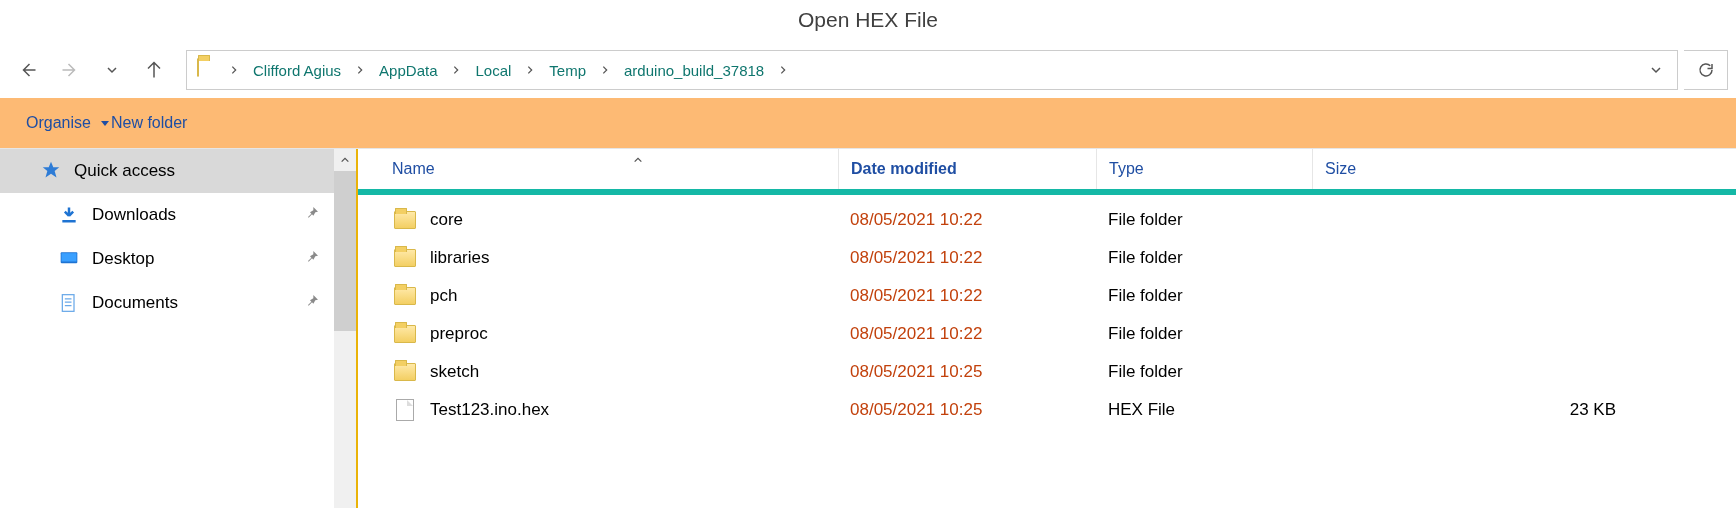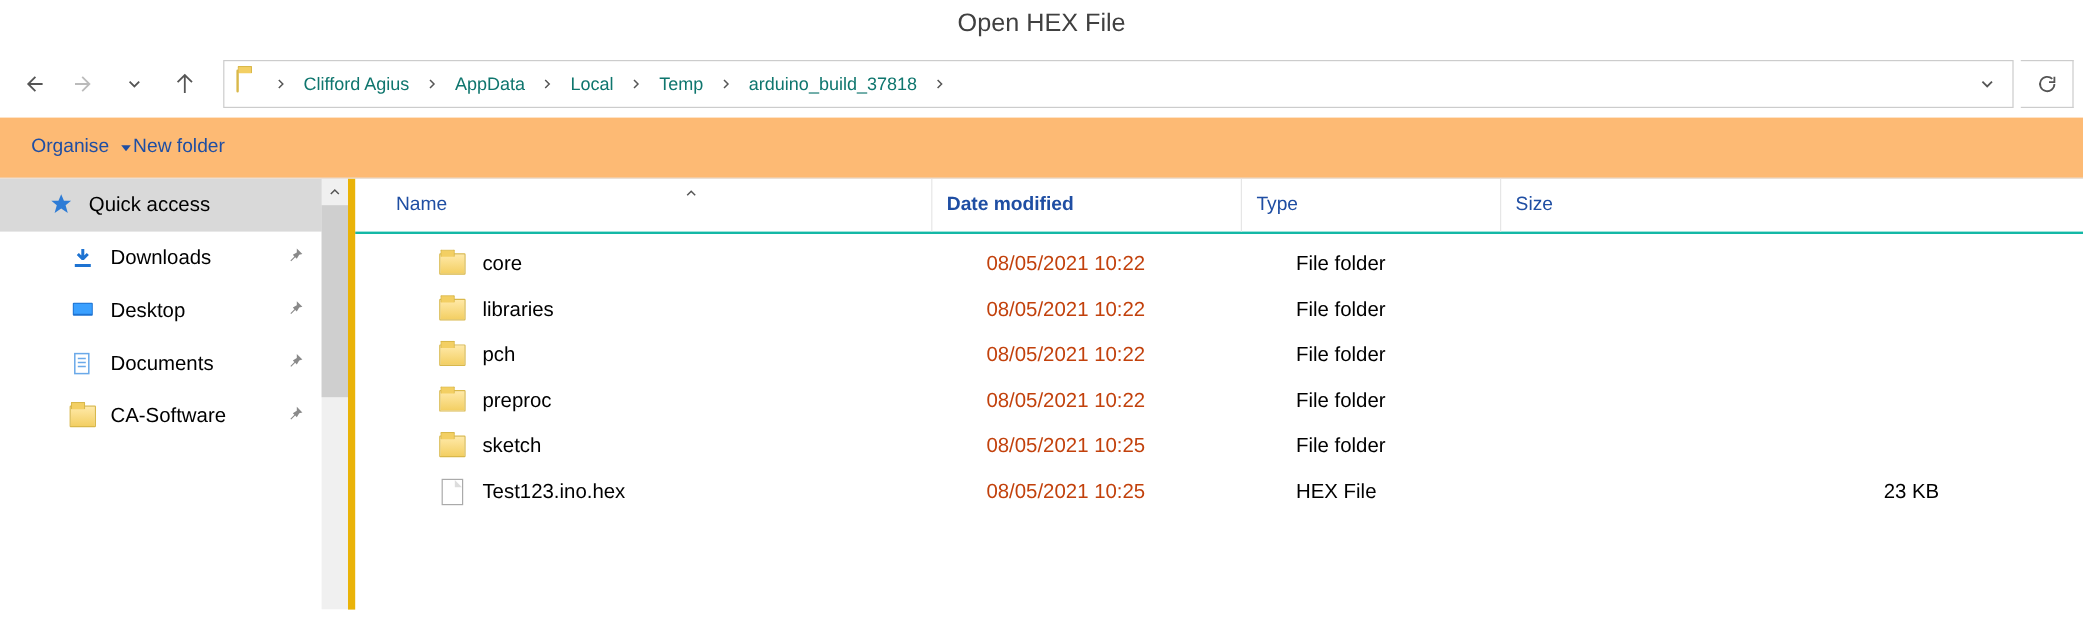--- a/index.html
+++ b/index.html
@@ -87,23 +87,23 @@
       border-bottom: 1px solid #e6e6e6;
       background:#fdba74;
     }
     .toolbar-item { display:flex; align-items:center; gap:8px; color:#1f4ea3; font-size:16px; }
     .toolbar-item svg { width:12px; height:12px; }
     .newfolder { color:#1f4ea3; font-size:16px; }
 
     .body-split { display:flex; height: calc(529px - 170px); }
 
     .sidebar {
-      width: 296px;
+      width: 358px;
       position: relative;
-      border-right: 6px solid #eab308;
+      border-right: 2px solid #eab308;
       overflow: hidden;
     }
     .sb-scroll-up {
       position:absolute; top:0; right:0; width:22px; height:22px;
       display:flex; align-items:center; justify-content:center;
       color:#555; background:#f0f0f0;
     }
     .sb-scroll-track {
       position:absolute; top:22px; right:0; width:22px; bottom:0;
       background:#f0f0f0;
@@ -128,40 +128,39 @@
       margin-left:auto; margin-right: 36px;
       color:#8a8a8a;
     }
     .sb-row .icon { width:22px; height:22px; display:flex; align-items:center; justify-content:center; }
     .sb-sub { padding-left: 58px; }
 
     .main { flex:1; display:flex; flex-direction:column; }
     .col-headers {
       display:flex; align-items:center;
       height: 46px;
-      border-bottom: 2px solid #14b8a6;
+      border-bottom: 6px solid #14b8a6;
       color:#1f4ea3;
       font-size:16px;
     }
     .col-name { width: 480px; padding-left: 34px; display:flex; align-items:center; gap:4px;}
     .col-date { width: 258px; padding-left: 12px; border-left:1px solid #e6e6e6; height:100%; display:flex; align-items:center;font-weight:bold;}
     .col-type { width: 216px; padding-left: 12px; border-left:1px solid #e6e6e6; height:100%; display:flex; align-items:center;}
     .col-size { flex:1; padding-left: 12px; border-left:1px solid #e6e6e6; height:100%; display:flex; align-items:center;}
     .sort-caret { color:#555; }
     .sort-caret svg { width:10px; height:10px; }
     .col-name .sort-wrap { position:relative; flex:1; display:flex; justify-content:center; }
     .col-name .sort-wrap .sort-caret { position:absolute; top:-18px; }
 
     .file-list { padding-top: 6px; }
     .file-row {
       display:flex; align-items:center;
       height: 38px;
       font-size:17px;
       color:#000;
-      padding-left:34px;
     }
     .file-row .c-name { width:480px; padding-left: 36px; display:flex; align-items:center; gap:14px; }
     .file-row .c-date { width:258px; padding-left: 12px; color:#c2410c;}
     .file-row .c-type { width:216px; padding-left: 12px; }
     .file-row .c-size { flex:1; padding-left: 12px; text-align:left; padding-right: 40px;}
     .file-row .c-size.num { text-align:right; padding-right:120px; }
     .file-row .icon { width:22px; height:22px; display:flex; align-items:center; justify-content:center; }
 
     
     .folder-mini {
@@ -334,31 +333,20 @@
         </span>
         <span>Documents</span>
         <span class="pin">
           <svg viewBox="0 0 24 24" width="16" height="16">
               <path fill="currentColor" d="M14 3l7 7-4 1-3 5-2-2-5 5-1-1 5-5-2-2 5-3z"></path>
             </svg>
         </span>
       </div>
 
 
-      <div class="sb-row sb-sub">
-        <span class="icon">
-            <span class="folder-mini"></span>
-          </span>
-        <span>CA-Software</span>
-        <span class="pin">
-          <svg viewBox="0 0 24 24" width="16" height="16">
-              <path fill="currentColor" d="M14 3l7 7-4 1-3 5-2-2-5 5-1-1 5-5-2-2 5-3z"></path>
-            </svg>
-        </span>
-      </div>
     </div>
   </div>
 
   <div class="main">
     <div class="col-headers">
       <div class="col-name">
         <span>Name</span>
         <span class="sort-wrap">
             <span class="sort-caret"><svg viewBox="0 0 24 24">
                 <path fill="none" stroke="currentColor" stroke-width="3" d="M4 16l8-8 8 8"></path>

